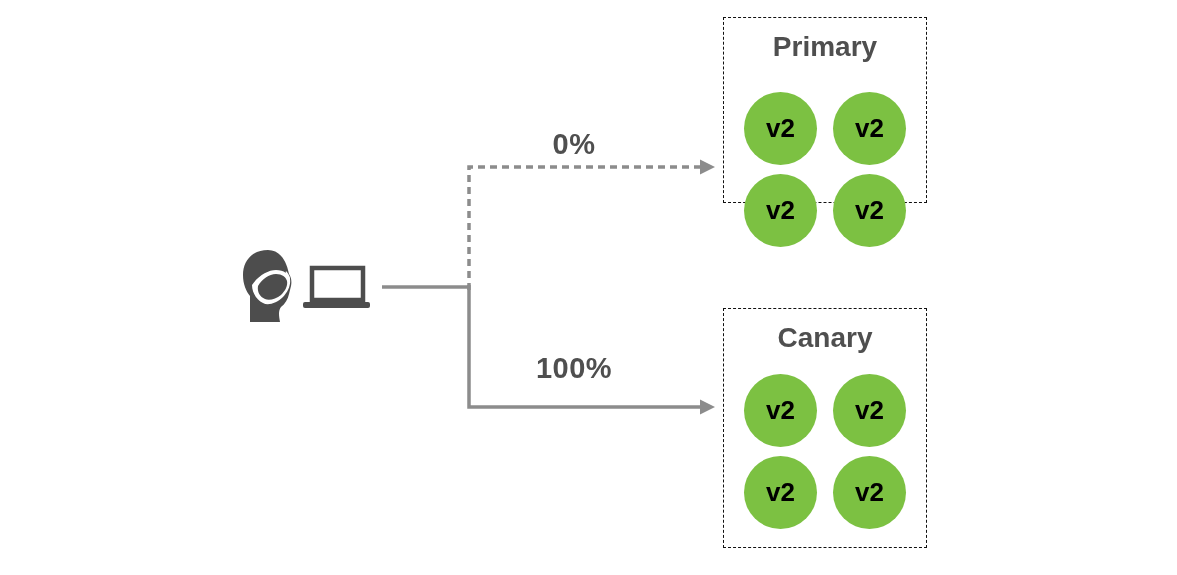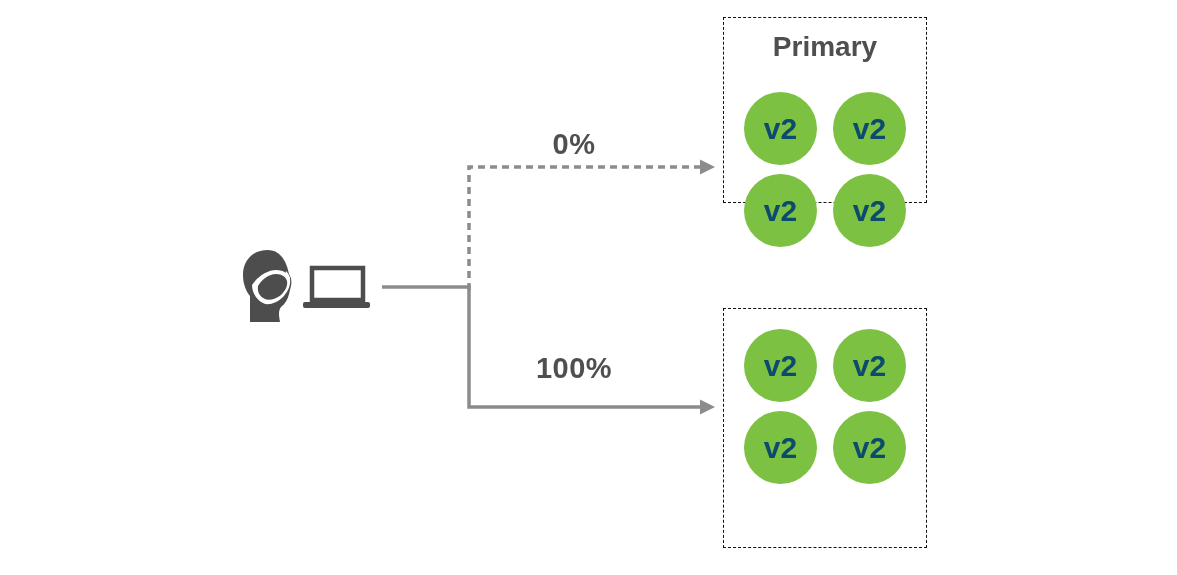--- a/index.html
+++ b/index.html
@@ -32,21 +32,21 @@
     display: grid; grid-template-columns: repeat(2, 73px);
     column-gap: 16px; row-gap: 9px;
     width: 162px; margin: 0 auto;
   }
   .box-primary .pods { margin-top: 29px; }
   .box-canary  .pods { margin-top: 20px; }
   .pod {
     width: 73px; height: 73px; border-radius: 50%;
     background: #7cc142;
     display: flex; align-items: center; justify-content: center;
-    color: #0c4a6e; font-size: 30px; font-weight: 700;
+    color: #000000; font-size: 26px; font-weight: 700;
   }
 </style>
 </head>
 <body>
 
 <div class="stage">
 
   <svg class="connectors" viewBox="0 0 1177 575" xmlns="http://www.w3.org/2000/svg">
 
     <path d="M382,287 L469,287" stroke="#8c8c8c" stroke-width="3.5" fill="none"></path>
@@ -84,20 +84,21 @@
     <div class="group-title">Primary</div>
     <div class="pods">
       <div class="pod">v2</div>
       <div class="pod">v2</div>
       <div class="pod">v2</div>
       <div class="pod">v2</div>
     </div>
   </div>
 
   <div class="group-box box-canary">
+    <div class="group-title">Canary</div>
     <div class="pods">
       <div class="pod">v2</div>
       <div class="pod">v2</div>
       <div class="pod">v2</div>
       <div class="pod">v2</div>
     </div>
   </div>
 
 </div>
 

